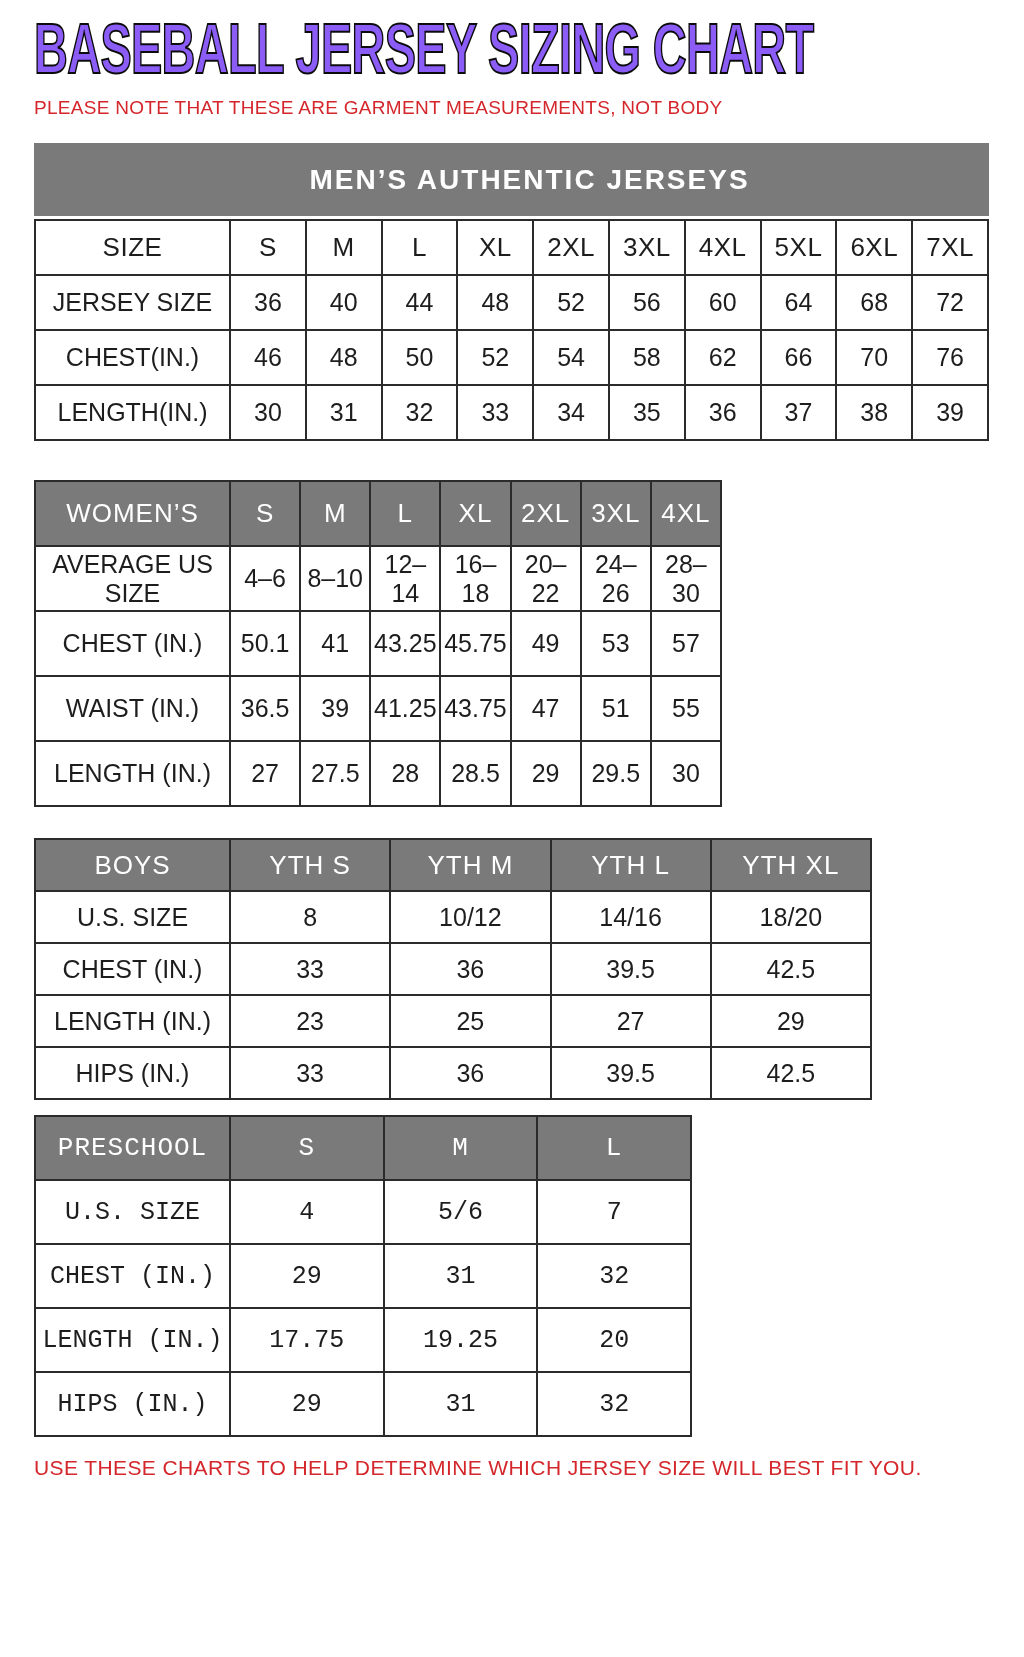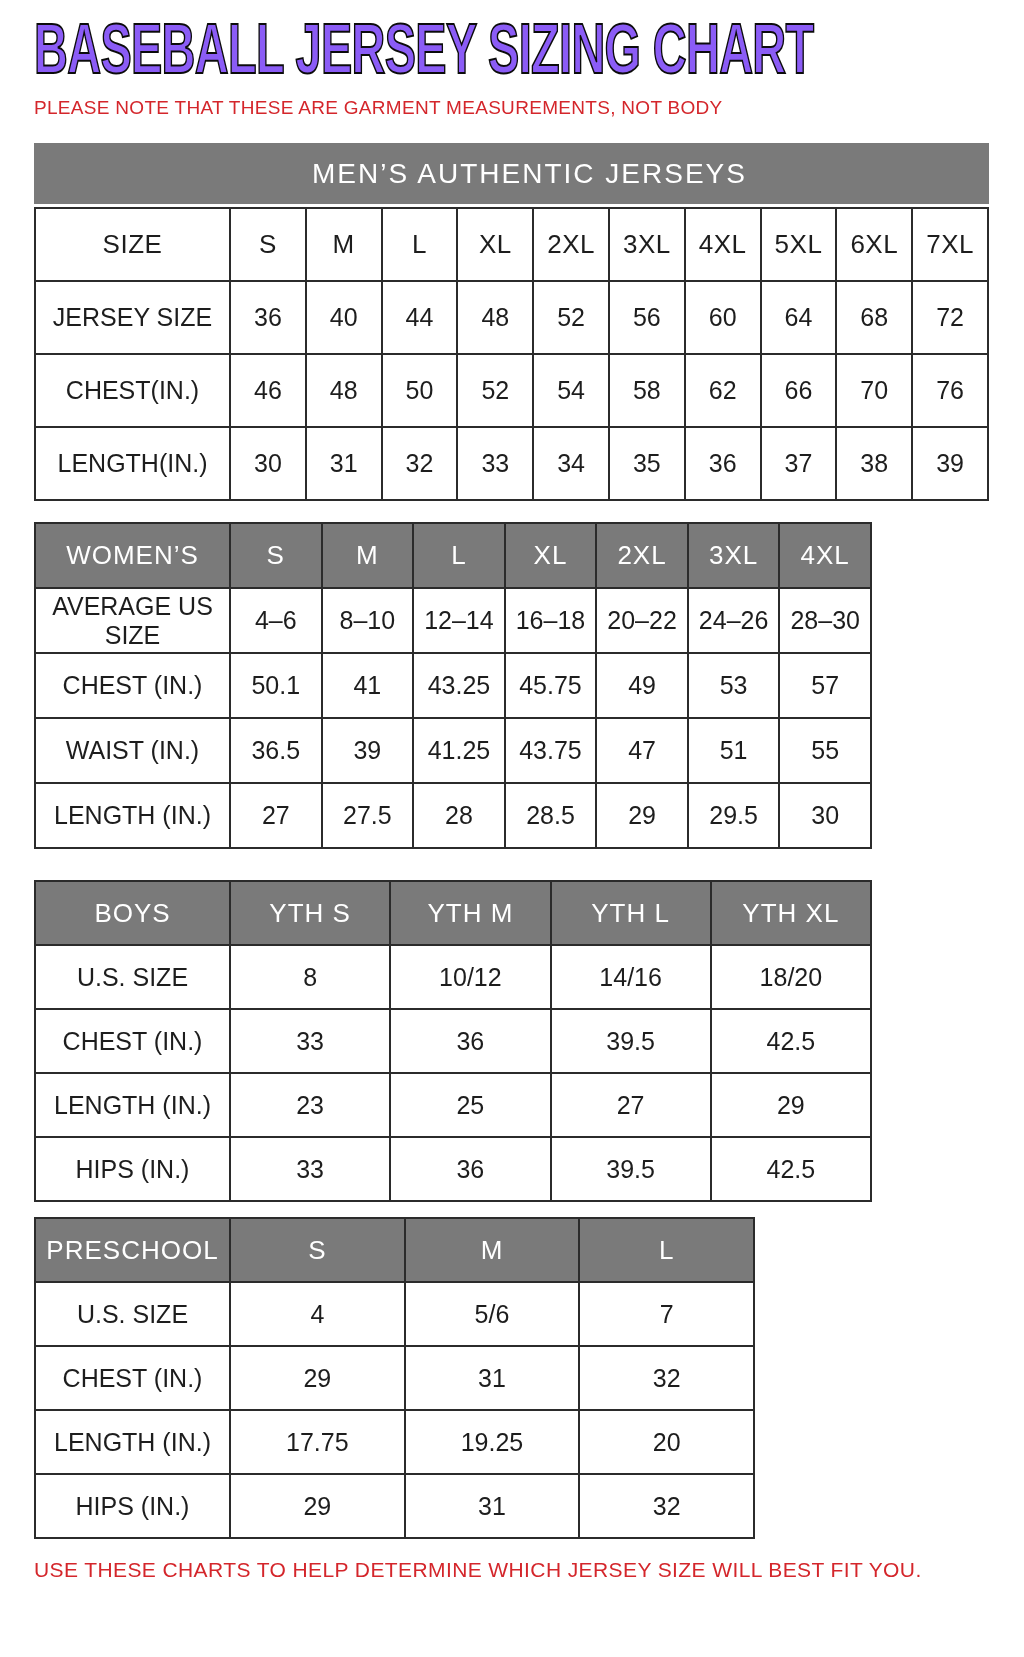--- a/index.html
+++ b/index.html
@@ -47,29 +47,29 @@
     font-size: 19px;
     line-height: 28px;
     letter-spacing: 0.3px;
     font-weight: 400;
   }
 
   
   .banner {
     margin-top: 21px;
     width: 955px;
-    height: 61px;
+    height: 73px;
     background: var(--gray);
     color: #ffffff;
     display: flex;
     align-items: center;
     justify-content: center;
     font-size: 28px;
     letter-spacing: 2px;
-    font-weight: 400;
+    font-weight: 700;
     padding-left: 36px;
   }
 
   
   .size-table {
     border-collapse: collapse;
     table-layout: fixed;
     color: var(--ink);
   }
   .size-table th, .size-table td {
@@ -89,29 +89,29 @@
     color: #ffffff;
     letter-spacing: 1px;
   }
   .plain-header th {
     background: #ffffff;
     color: var(--ink);
     letter-spacing: 0.5px;
   }
 
   .table-mens { width: 955px; margin-top: 3px; }
-  .table-mens th, .table-mens td { height: 73px; }
-
-  .table-womens { width: 838px; margin-top: 21px; border-radius: 24px; }
+  .table-mens th, .table-mens td { height: 55px; }
+
+  .table-womens { width: 688px; margin-top: 39px; border-radius: 24px; }
   .table-womens th, .table-womens td { height: 65px; }
 
   .table-boys { width: 838px; margin-top: 31px; }
-  .table-boys th, .table-boys td { height: 64px; }
-
-  .table-preschool { width: 721px; margin-top: 15px; }
+  .table-boys th, .table-boys td { height: 52px; }
+
+  .table-preschool { width: 658px; margin-top: 15px; font-family: Liberation Mono, monospace; }
   .table-preschool th, .table-preschool td { height: 64px; }
 
   
   .footer {
     margin-top: 19px;
     color: var(--red);
     font-size: 21px;
     letter-spacing: 0.4px;
     white-space: nowrap;
     font-weight: 400;

